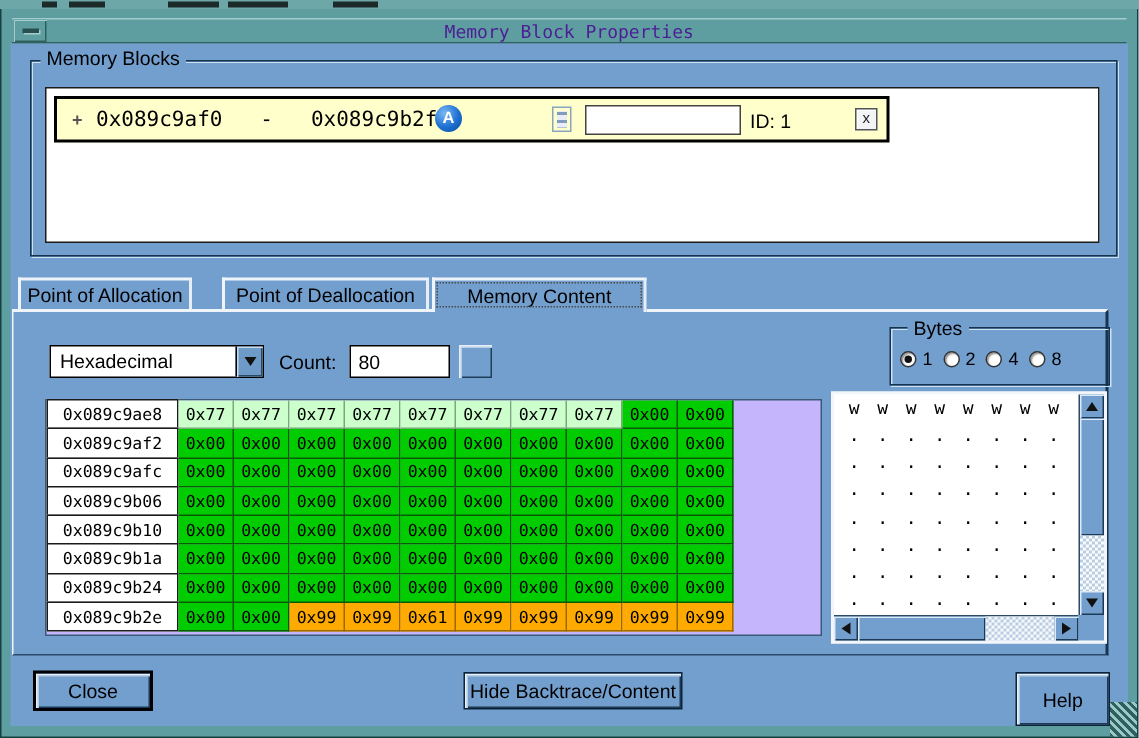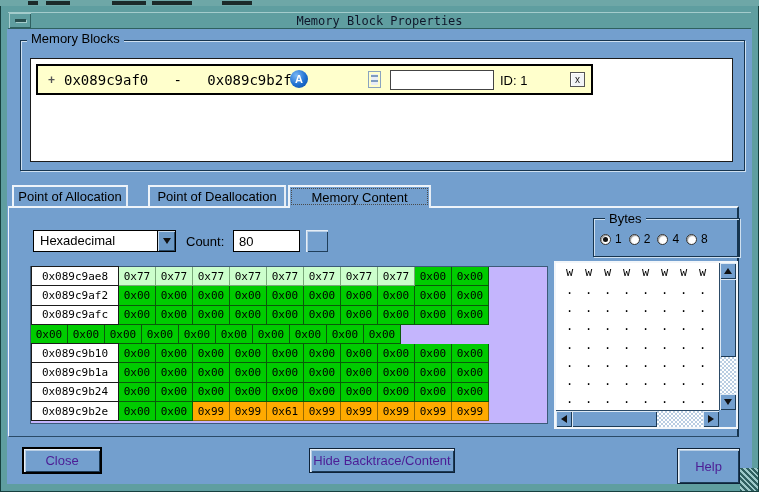--- a/index.html
+++ b/index.html
@@ -15,21 +15,21 @@
   
   .top-strip { position:absolute; left:0; top:0; width:759px; height:6px; background:#6ea7a7; }
   .frag { position:absolute; top:1px; height:4px; background:#1c2a2a; }
 
   
   .titlebar {
     position:absolute; left:8px; top:12px; width:743px; height:17px;
     background:#5f9ea0; display:flex; align-items:center; justify-content:center;
     box-shadow: inset 0 1px 0 #a4cccc, inset 0 -1px 0 #2f6060;
   }
-  .titlebar-text { color:#0f172a; font-family:"DejaVu Sans Mono", monospace; font-size:12px; }
+  .titlebar-text { color:#4c1d95; font-family:"DejaVu Sans Mono", monospace; font-size:12px; }
   .win-menu-btn {
     position:absolute; left:1px; top:1px; width:22px; height:15px; background:#5f9ea0;
     box-shadow: inset 1px 1px 0 #a4cccc, inset -1px -1px 0 #2f6060;
     display:flex; align-items:center; justify-content:center;
   }
   .win-menu-dash { width:11px; height:3px; background:#274f4f; box-shadow:1px 1px 0 #a4cccc; }
 
   
   .client { position:absolute; left:7px; top:29px; width:745px; height:455px; background:#739fce; }
 
@@ -136,21 +136,21 @@
   .vsb { position:absolute; right:0; top:0; bottom:17px; width:17px; border-left:1px solid #2c4a66; display:flex; flex-direction:column; }
   .vsb .sb-thumb { flex:0 0 78px; }
   .vsb .track { flex:1; }
   .hsb { position:absolute; left:0; bottom:0; right:17px; height:17px; border-top:1px solid #2c4a66; display:flex; }
   .hsb .sb-thumb { flex:0 0 85px; }
   .hsb .track { flex:1; }
   .sb-corner { position:absolute; right:0; bottom:0; width:17px; height:17px; background:#739fce; }
 
   
   .btn {
-    position:absolute; background:#739fce; border:1px solid #0e2238; color:#4c1d95; font-size:13px;
+    position:absolute; background:#739fce; border:1px solid #0e2238; color:#000000; font-size:13px;
     box-shadow:inset 1px 1px 0 #e8f0f8, inset 2px 2px 0 #b7cde4, inset -1px -1px 0 #1c3a55;
     display:flex; align-items:center; justify-content:center;
   }
   .btn-default { border:2px solid #000; }
   .ul-first::first-letter { text-decoration:underline; }
   #close-btn { left:22px; top:447px; width:80px; height:27px; }
   #toggle-btn { left:309px; top:448px; width:146px; height:25px; }
   #help-btn { left:677px; top:448px; width:63px; height:36px; }
 
   .resize-grip {
@@ -265,20 +265,21 @@
         <div class="val-cell green">0x00</div>
         <div class="val-cell green">0x00</div>
         <div class="val-cell green">0x00</div>
         <div class="val-cell green">0x00</div>
         <div class="val-cell green">0x00</div>
         <div class="val-cell green">0x00</div>
         <div class="val-cell green">0x00</div>
         <div class="val-cell green">0x00</div>
       </div>
       <div class="hex-row">
+        <div class="addr-cell">0x089c9b06</div>
         <div class="val-cell green">0x00</div>
         <div class="val-cell green">0x00</div>
         <div class="val-cell green">0x00</div>
         <div class="val-cell green">0x00</div>
         <div class="val-cell green">0x00</div>
         <div class="val-cell green">0x00</div>
         <div class="val-cell green">0x00</div>
         <div class="val-cell green">0x00</div>
         <div class="val-cell green">0x00</div>
         <div class="val-cell green">0x00</div>

